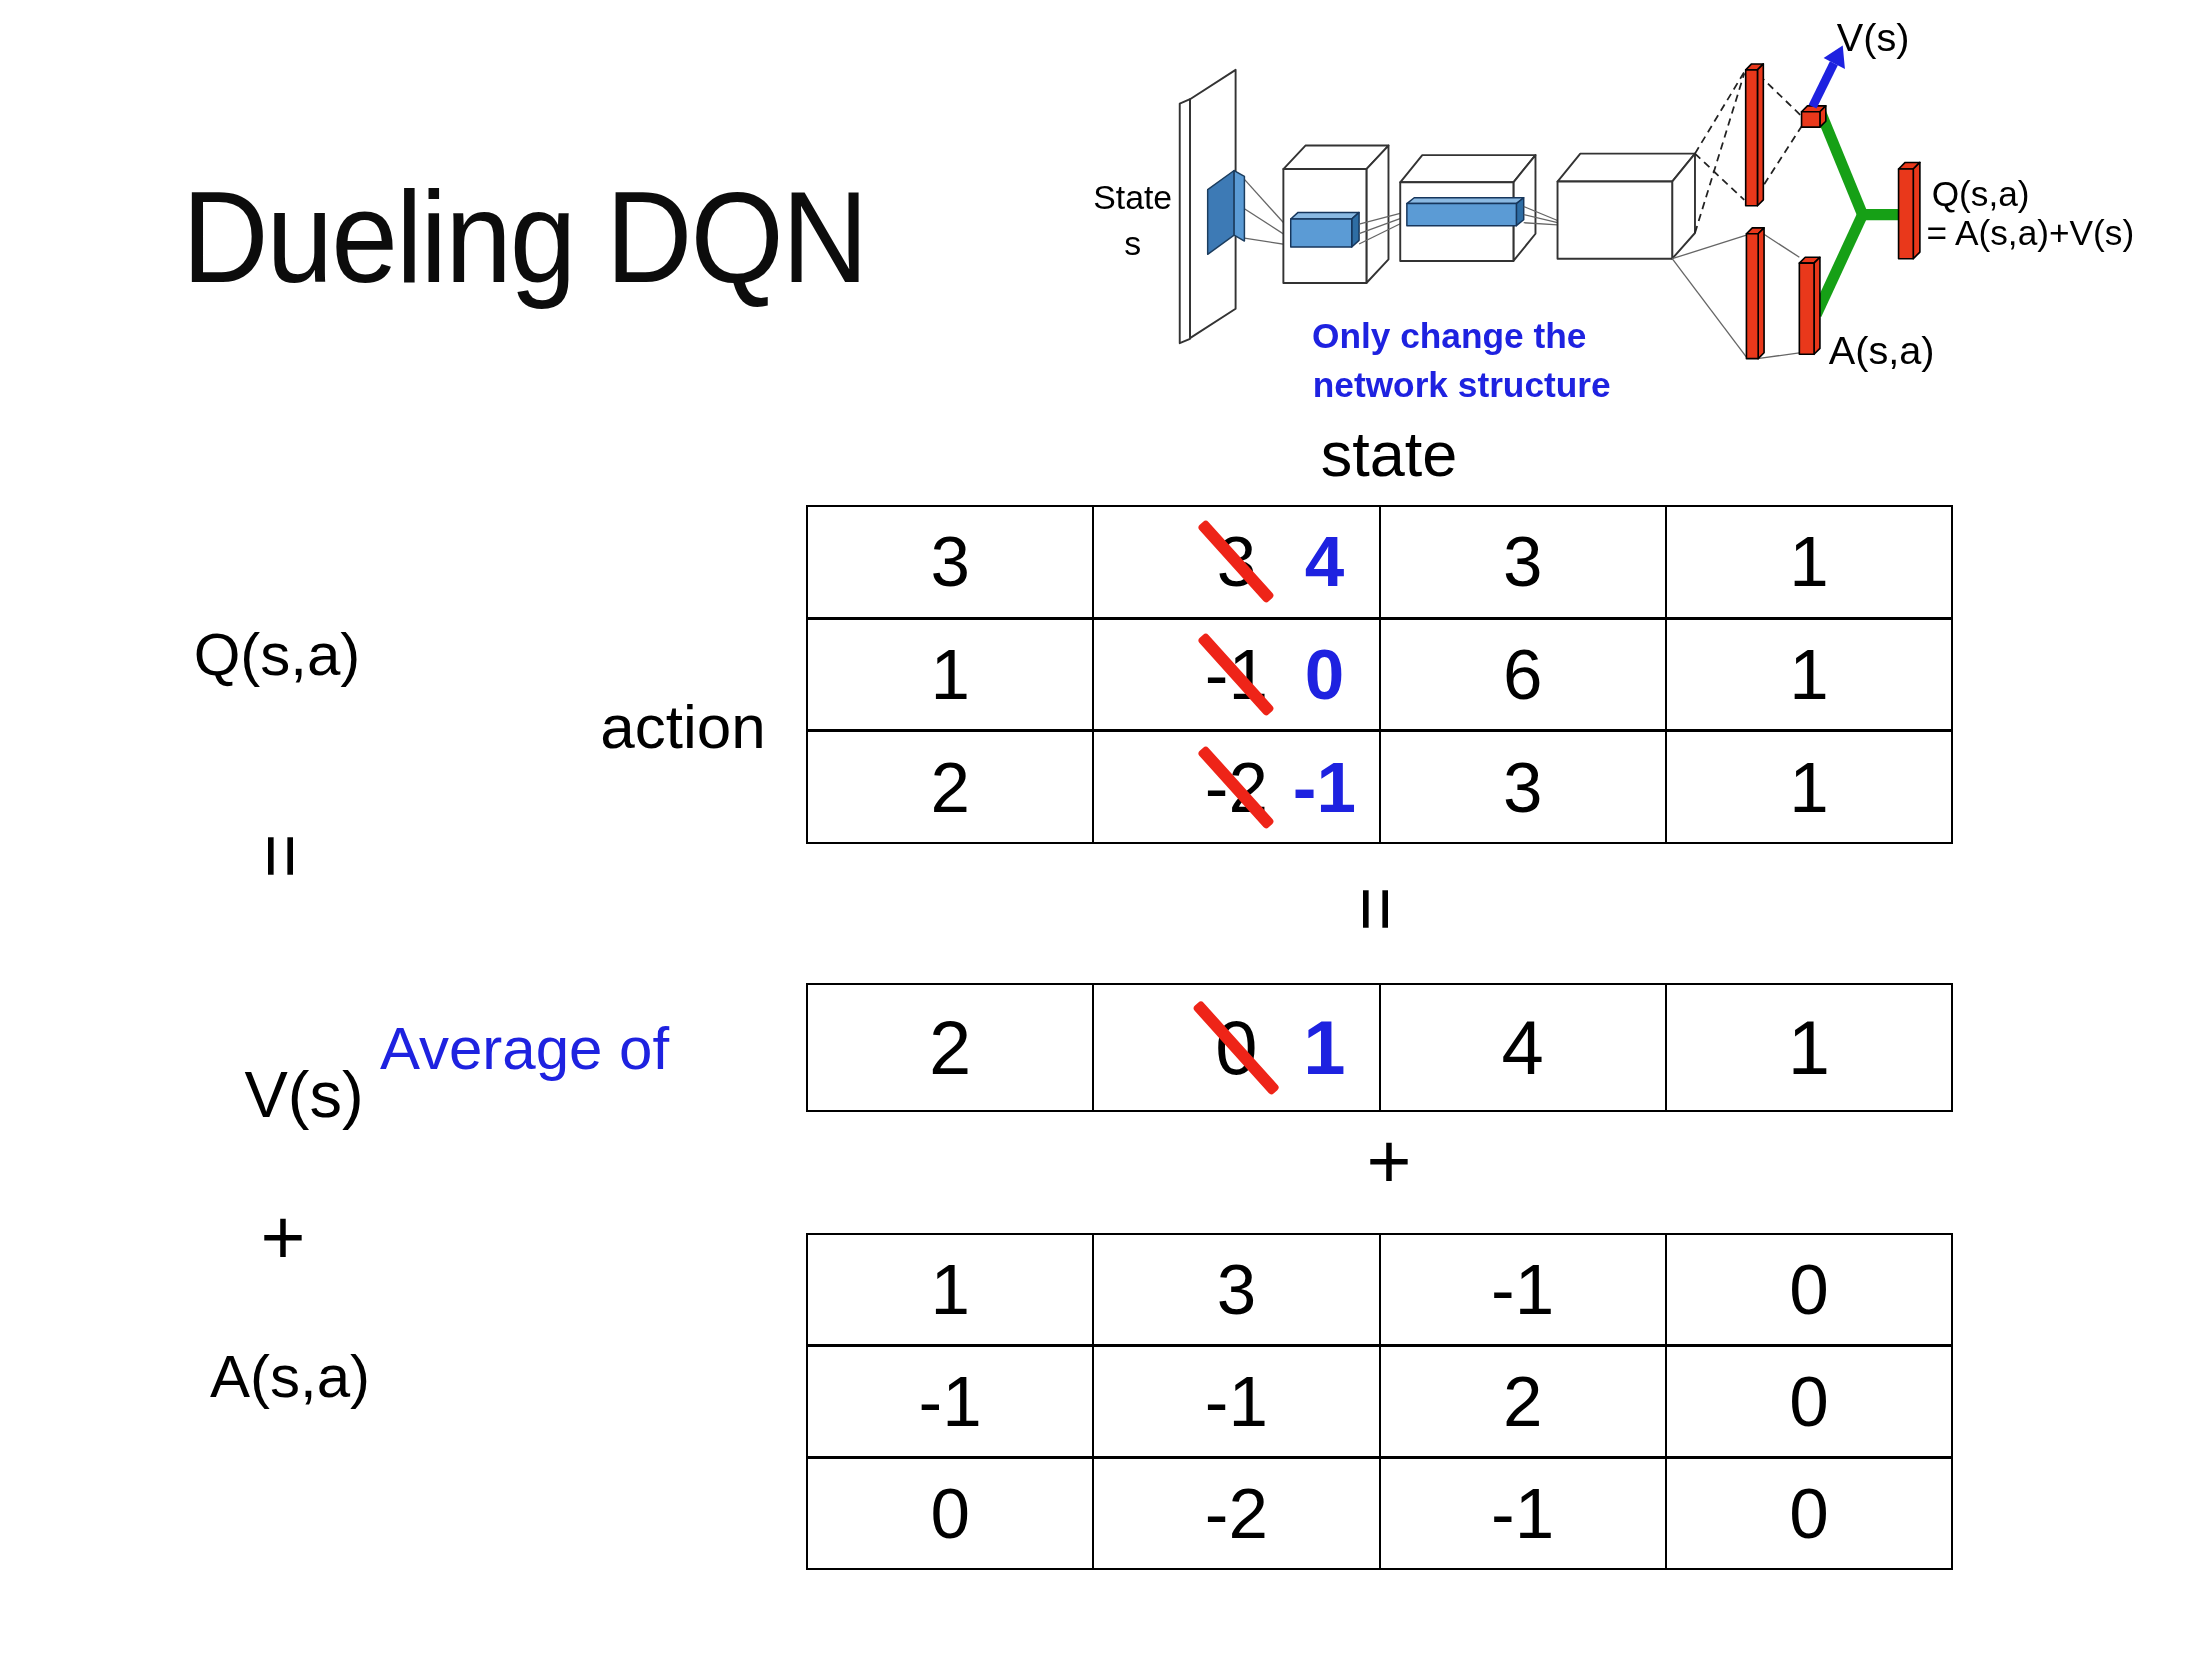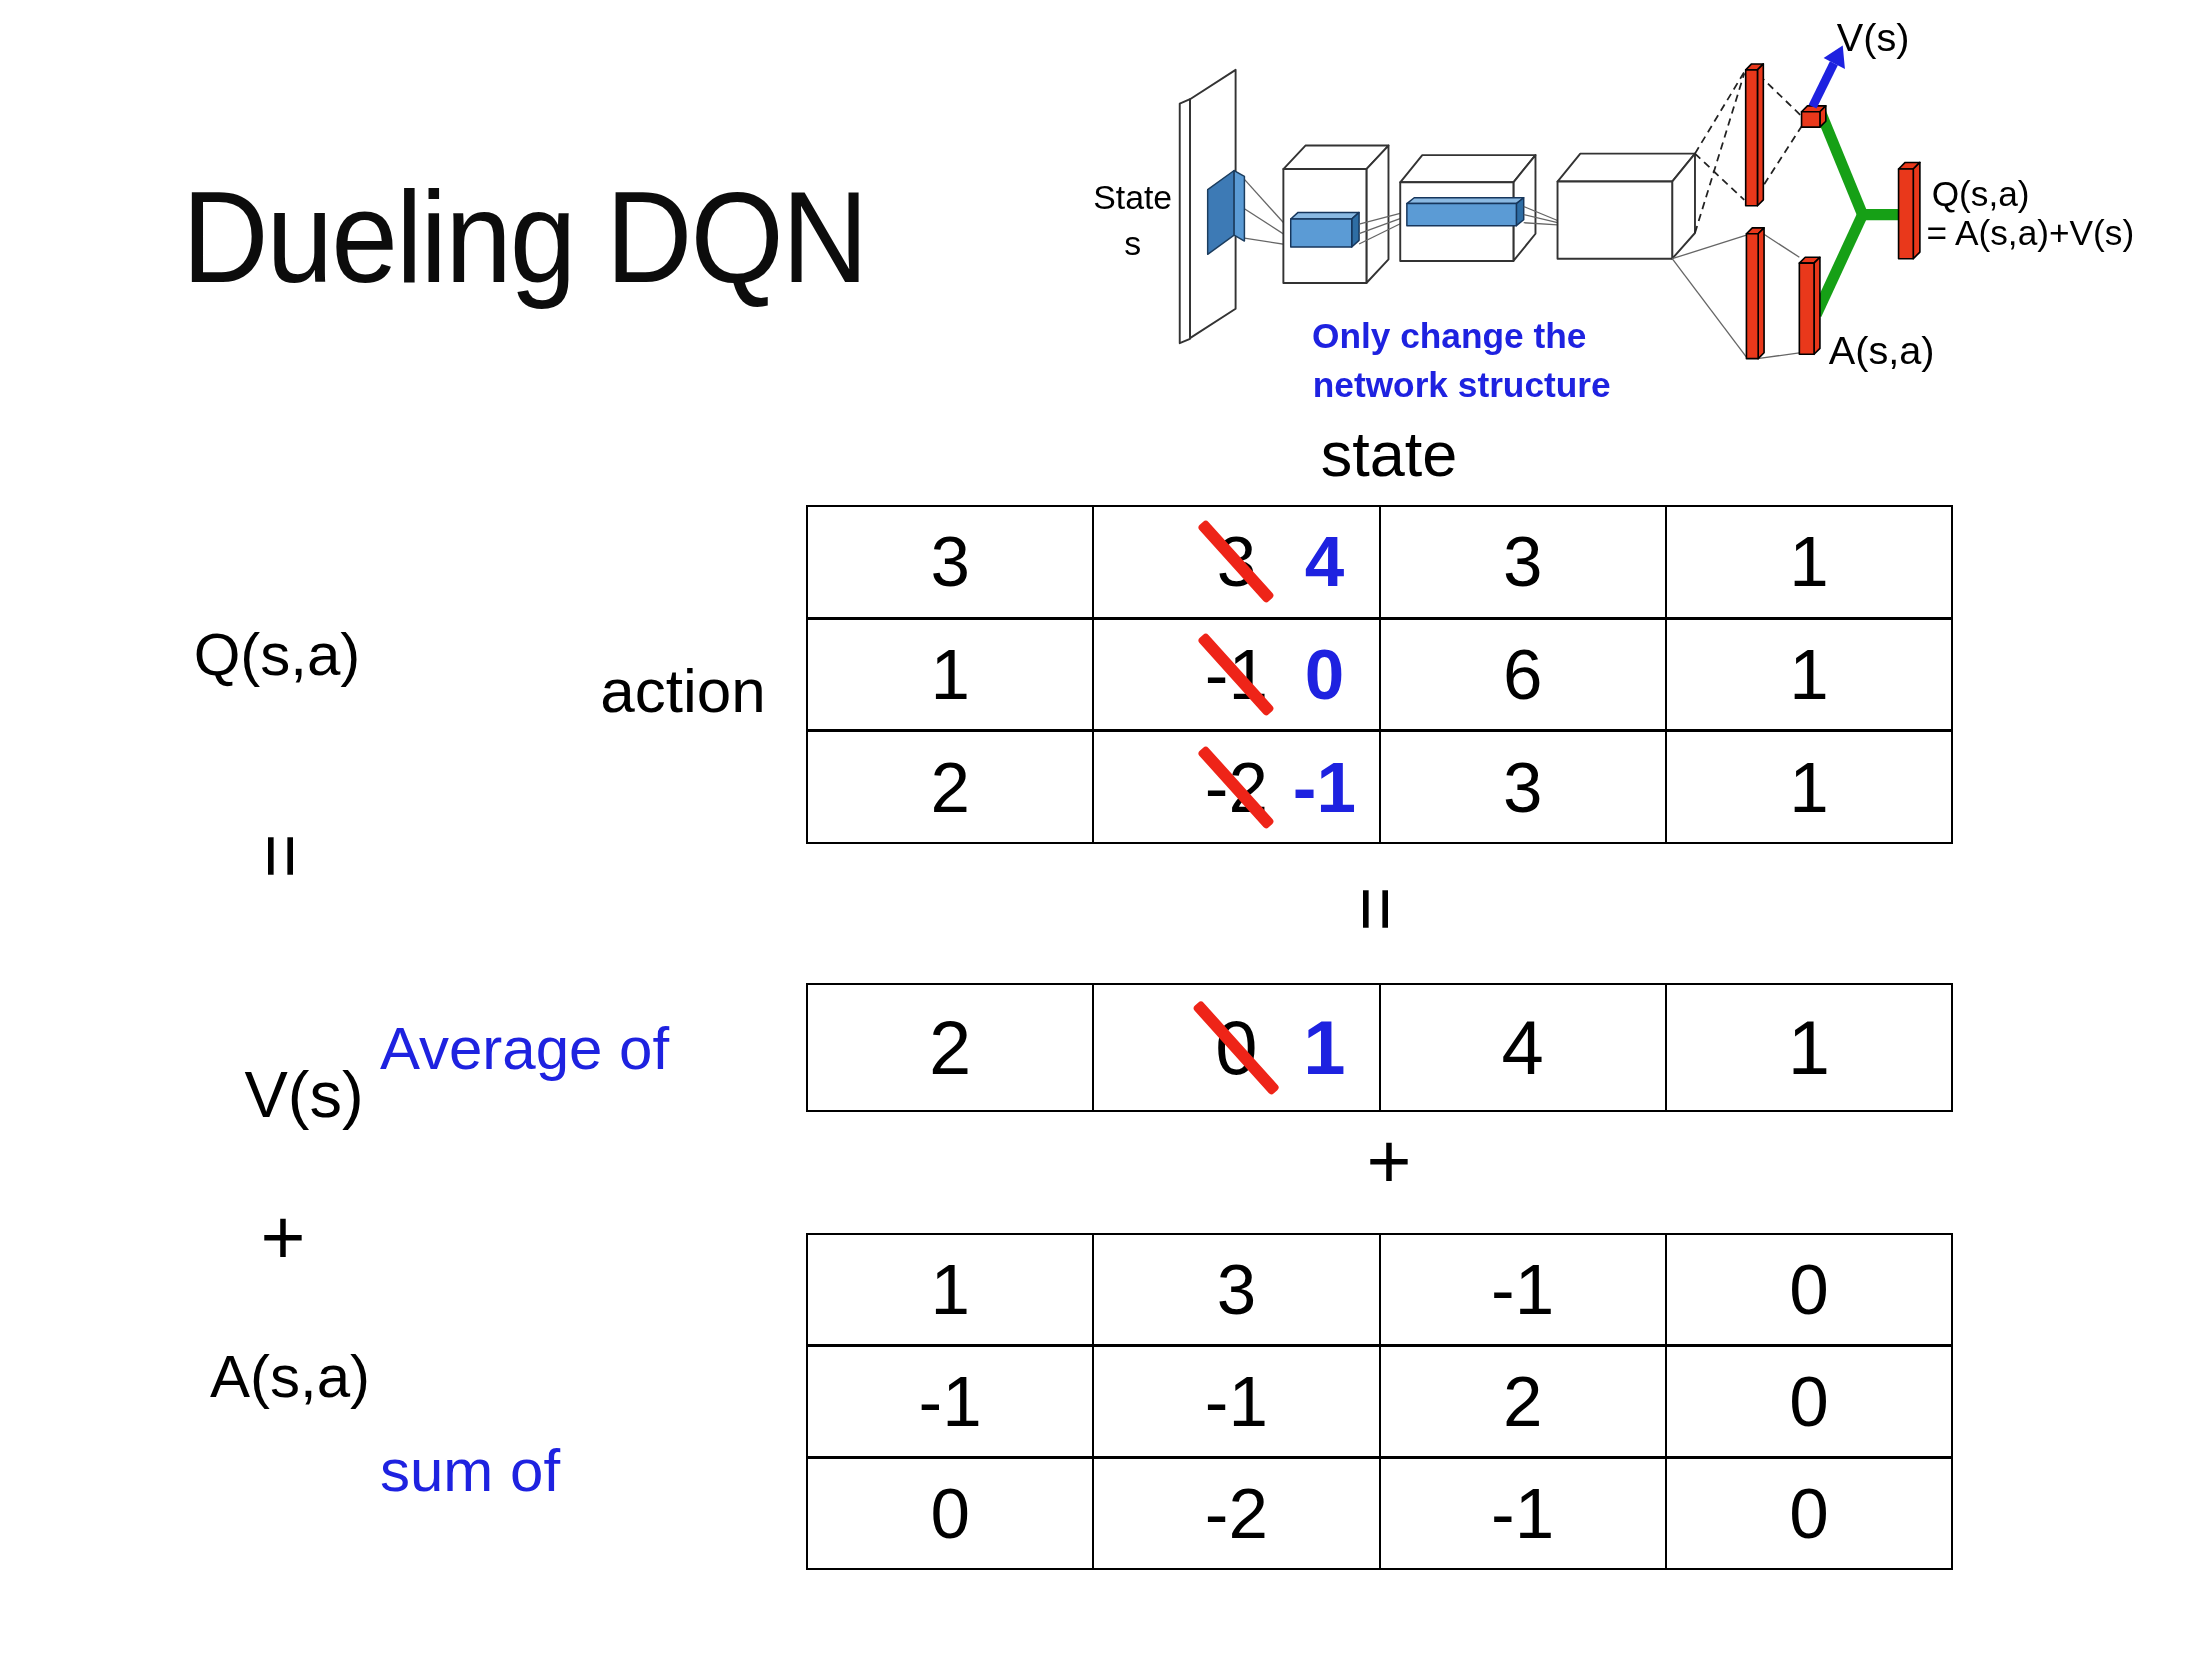--- a/index.html
+++ b/index.html
@@ -176,40 +176,39 @@
     <text x="1047" y="495" font-size="54" class="dlabel">A(s,a)</text>
 
     <text x="344" y="474" font-size="48" class="dnote">Only change the</text>
     <text x="345" y="540" font-size="48" class="dnote">network structure</text>
   </svg>
 
   <div class="lbl ctr" style="left:1389px;top:454px;font-size:63px">state</div>
 
   <div class="lbl ctr" style="left:277px;top:654px;font-size:60px">Q(s,a)</div>
 
-  <div class="lbl ctr" style="left:683px;top:690px;font-size:62px">action</div>
+  <div class="lbl ctr" style="left:683px;top:726px;font-size:62px">action</div>
 
   <div class="sign rot" style="left:281px;top:856px">=</div>
 
   <div class="sign rot" style="left:1376px;top:909px">=</div>
 
   <div class="lbl ctr" style="left:304px;top:1094px;font-size:65px">V(s)</div>
 
   <div class="note" style="left:380px;top:1004px">
     <span class="nline">Average of</span>
   </div>
 
   <div class="sign ctr" style="left:283px;top:1237px">+</div>
 
   <div class="sign ctr" style="left:1389px;top:1161px">+</div>
 
   <div class="lbl ctr" style="left:290px;top:1376px;font-size:60px">A(s,a)</div>
 
   <div class="note" style="left:380px;top:1426px">
-    <span class="nline">sum of</span>
   </div>
 
   <div id="q-table" class="vtable" style="left:806px;top:505px;width:1147px;height:339px">
       <div class="trow">
         <div class="tcell">
           <span class="oldnum">3</span>
         </div>
         <div class="tcell">
           <span class="oldnum">3</span>
           <span class="slash"></span>

